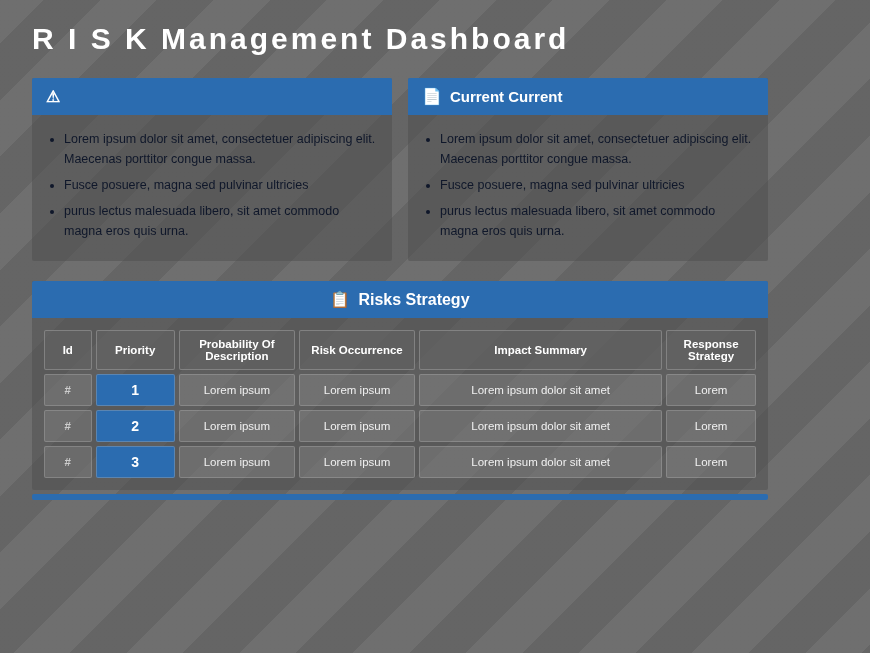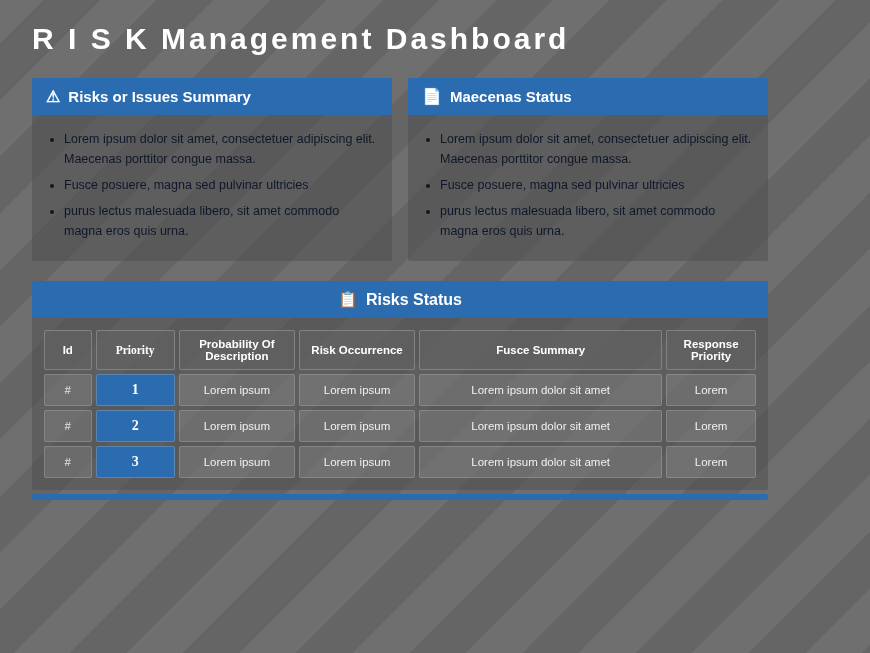--- a/index.html
+++ b/index.html
@@ -153,21 +153,21 @@
     }
 
     .risk-table td.priority-cell {
       background: #2b6cb0;
       font-weight: bold;
       color: white;
       font-size: 14px;
     }
 
     .col-id { width: 45px; }
-    .col-priority { width: 75px; font-family: Liberation Serif, serif; }
+    .col-priority { width: 75px; }
     .col-prob { width: 110px; }
     .col-desc { width: 110px; }
     .col-impact { width: 230px; }
     .col-response { width: 85px; }
 
     
     .bottom-bar {
       height: 6px;
       background: #2b6cb0;
       margin-top: 4px;
@@ -181,62 +181,61 @@
 
 <div class="container">
 
   <h1 class="main-title">R I S K  Management Dashboard</h1>
 
   <div class="top-panels">
 
     <div class="panel">
       <div class="panel-header">
         <span class="icon">⚠</span>
-        <span>Risks or Issues Summary</span>
       </div>
       <div class="panel-body">
         <ul>
           <li>Lorem ipsum dolor sit amet, consectetuer adipiscing elit. Maecenas porttitor congue massa.</li>
           <li>Fusce posuere, magna sed pulvinar ultricies</li>
           <li>purus lectus malesuada libero, sit amet commodo magna eros quis urna.</li>
         </ul>
       </div>
     </div>
 
     <div class="panel">
       <div class="panel-header">
         <span class="icon">📄</span>
-        <span>Maecenas Status</span>
+        <span>Current Current</span>
       </div>
       <div class="panel-body">
         <ul>
           <li>Lorem ipsum dolor sit amet, consectetuer adipiscing elit. Maecenas porttitor congue massa.</li>
           <li>Fusce posuere, magna sed pulvinar ultricies</li>
           <li>purus lectus malesuada libero, sit amet commodo magna eros quis urna.</li>
         </ul>
       </div>
     </div>
 
   </div>
 
   <div class="risks-summary-section">
     <div class="risks-summary-header">
       <span>📋</span>
-      <span>Risks Status</span>
+      <span>Risks Strategy</span>
     </div>
 
     <table class="risk-table">
       <thead>
         <tr>
           <th class="col-id">Id</th>
           <th class="col-priority">Priority</th>
           <th class="col-prob">Probability Of Description</th>
           <th class="col-desc">Risk Occurrence</th>
-          <th class="col-impact">Fusce Summary</th>
-          <th class="col-response">Response Priority</th>
+          <th class="col-impact">Impact Summary</th>
+          <th class="col-response">Response Strategy</th>
         </tr>
       </thead>
       <tbody id="risk-table-body">
 
       <tr>
             <td class="id-cell col-id">#</td>
             <td class="priority-cell col-priority">1</td>
             <td class="col-prob">Lorem ipsum</td>
             <td class="col-desc">Lorem ipsum</td>
             <td class="col-impact">Lorem ipsum dolor sit amet</td>

